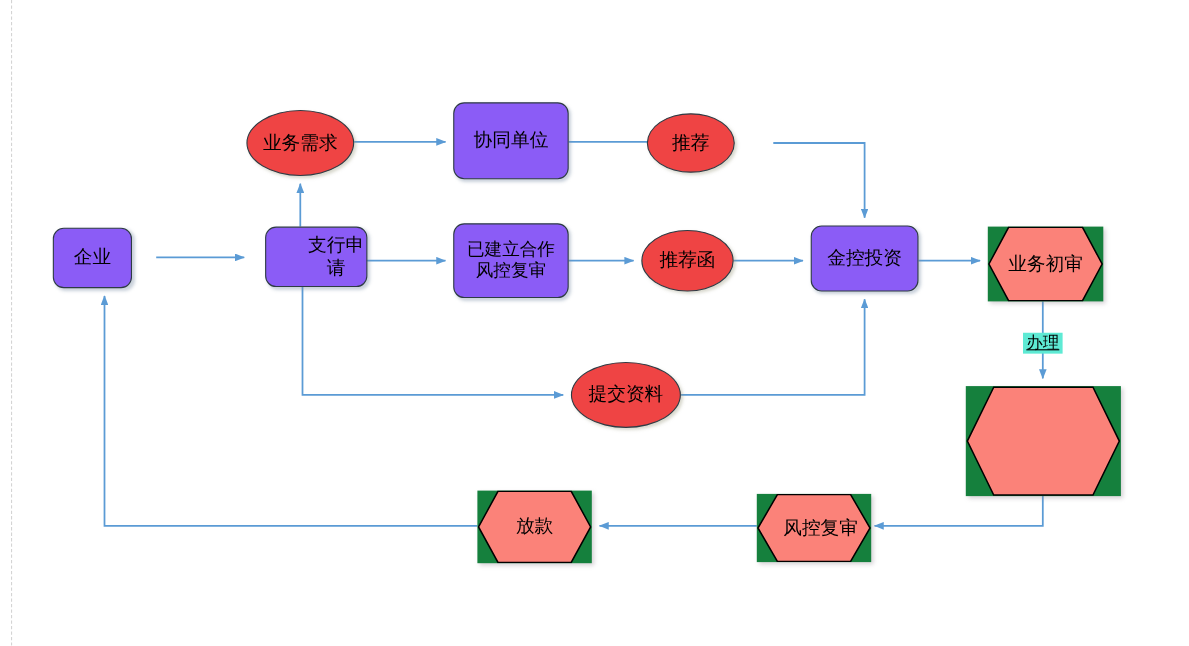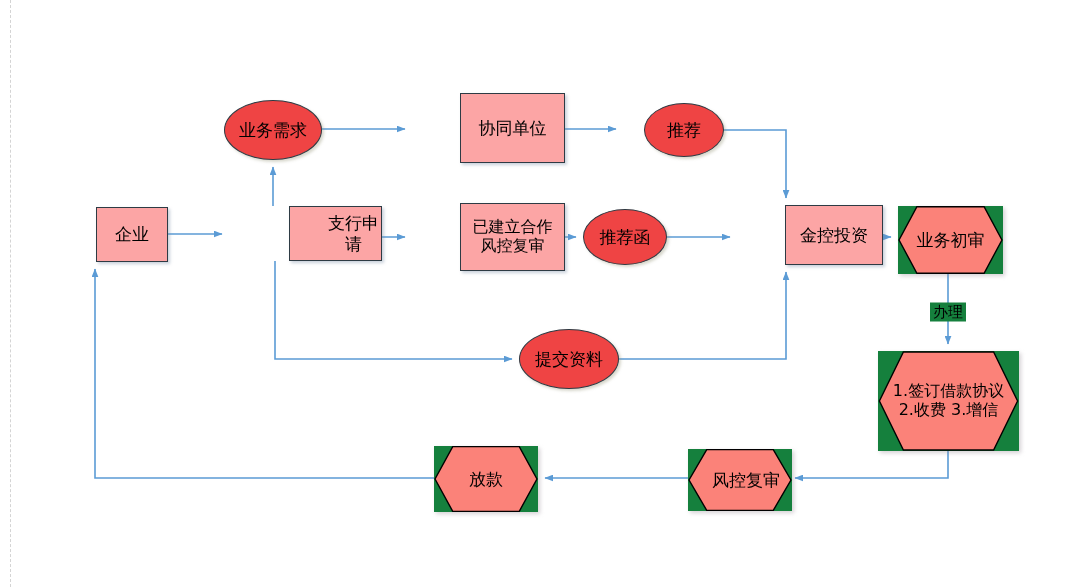--- a/index.html
+++ b/index.html
@@ -31,25 +31,24 @@
     display: flex;
     align-items: center;
     justify-content: center;
     text-align: center;
     color: #000000;
     line-height: 1.18;
     white-space: pre-line;
     z-index: 3;
   }
   .node-rect {
-    background: #fca5a5;
+    background: #8b5cf6;
     border: 1.4px solid #2E3B44;
-    border-radius: 0;
+    border-radius: 10px;
     box-shadow: 2px 2px 3px rgba(120,140,165,0.40);
-    margin-left: 48px;
   }
   .node-ellipse {
     background: #ef4444;
     border: 1.4px solid #2E3B44;
     border-radius: 50%;
     box-shadow: 2px 2px 3px rgba(150,150,120,0.38);
   }
   .node-hex {
     background: #15803d;
     border: none;
@@ -64,23 +63,24 @@
     z-index: 1;
   }
   .hex-label {
     position: relative;
     z-index: 2;
   }
   .edge-label {
     position: absolute;
     z-index: 4;
     color: #000000;
-    background: #15803d;
+    background: #5eead4;
     padding: 0 3px;
     white-space: nowrap;
+    text-decoration: underline;
   }
   .margin-guide {
     position: absolute;
     top: 0;
     bottom: 0;
     width: 0;
     border-left: 1px dashed #D4D4D4;
     z-index: 0;
   }
 </style>
@@ -116,33 +116,32 @@
         <polyline points="688,478 545,478" fill="none" stroke="#5B9BD5" stroke-width="1.6" stroke-linejoin="miter" marker-end="url(#arrowhead)"></polyline>
         <polyline points="434,478 95,478 95,269" fill="none" stroke="#5B9BD5" stroke-width="1.6" stroke-linejoin="miter" marker-end="url(#arrowhead)"></polyline>
       </g>
   </svg>
 
   <div id="nodes">
       <div class="node node-rect" style="left: 48px; top: 207px; width: 72px; height: 55px; font-size: 17px;"><span>企业</span></div>
       <div class="node node-rect" style="left: 241px; top: 206px; width: 93px; height: 55px; font-size: 17px; padding-left: 36px;"><span>支行申请</span></div>
       <div class="node node-ellipse" style="left: 224px; top: 100px; width: 98px; height: 60px; font-size: 17px;"><span>业务需求</span></div>
       <div class="node node-rect" style="left: 412px; top: 93px; width: 105px; height: 70px; font-size: 17px;"><span>协同单位</span></div>
-      <div class="node node-ellipse" style="left: 644px; top: 103px; width: 80px; height: 54px; font-size: 17px;"><span>推荐</span></div>
+      <div class="node node-ellipse" style="left: 588px; top: 103px; width: 80px; height: 54px; font-size: 17px;"><span>推荐</span></div>
       <div class="node node-rect" style="left: 412px; top: 203px; width: 105px; height: 68px; font-size: 16px;"><span>已建立合作
 风控复审</span></div>
       <div class="node node-ellipse" style="left: 583px; top: 209px; width: 84px; height: 56px; font-size: 17px;"><span>推荐函</span></div>
       <div class="node node-ellipse" style="left: 519px; top: 329px; width: 100px; height: 60px; font-size: 17px;"><span>提交资料</span></div>
       <div class="node node-rect" style="left: 737px; top: 205px; width: 98px; height: 60px; font-size: 17px;"><span>金控投资</span></div>
       <div class="node node-hex" style="left: 898px; top: 206px; width: 105px; height: 68px; font-size: 17px;"><svg class="hex-svg" viewBox="0 0 100 100" preserveAspectRatio="none">
           <polygon points="18,1 82,1 99,50 82,99 18,99 1,50" fill="#FB8279" stroke="#000000" stroke-width="1.4" vector-effect="non-scaling-stroke"></polygon>
         </svg><span class="hex-label">业务初审</span></div>
       <div class="node node-hex" style="left: 878px; top: 351px; width: 141px; height: 100px; font-size: 16px;"><svg class="hex-svg" viewBox="0 0 100 100" preserveAspectRatio="none">
           <polygon points="18,1 82,1 99,50 82,99 18,99 1,50" fill="#FB8279" stroke="#000000" stroke-width="1.4" vector-effect="non-scaling-stroke"></polygon>
-        </svg><span class="hex-label">1.签订借款协议
-2.收费    3.增信</span></div>
+        </svg></div>
       <div class="node node-hex" style="left: 688px; top: 449px; width: 104px; height: 62px; font-size: 17px; padding-left: 12px;"><svg class="hex-svg" viewBox="0 0 100 100" preserveAspectRatio="none">
           <polygon points="18,1 82,1 99,50 82,99 18,99 1,50" fill="#FB8279" stroke="#000000" stroke-width="1.4" vector-effect="non-scaling-stroke"></polygon>
         </svg><span class="hex-label">风控复审</span></div>
       <div class="node node-hex" style="left: 434px; top: 446px; width: 104px; height: 66px; font-size: 17px; align-items: center;"><svg class="hex-svg" viewBox="0 0 100 100" preserveAspectRatio="none">
           <polygon points="18,1 82,1 99,50 82,99 18,99 1,50" fill="#FB8279" stroke="#000000" stroke-width="1.4" vector-effect="non-scaling-stroke"></polygon>
         </svg><span class="hex-label">放款</span></div>
     </div>
 
   <div id="edge-labels">
       <div class="edge-label" style="left: 948px; top: 312px; font-size: 15px; transform: translate(-50%, -50%);">办理</div>

